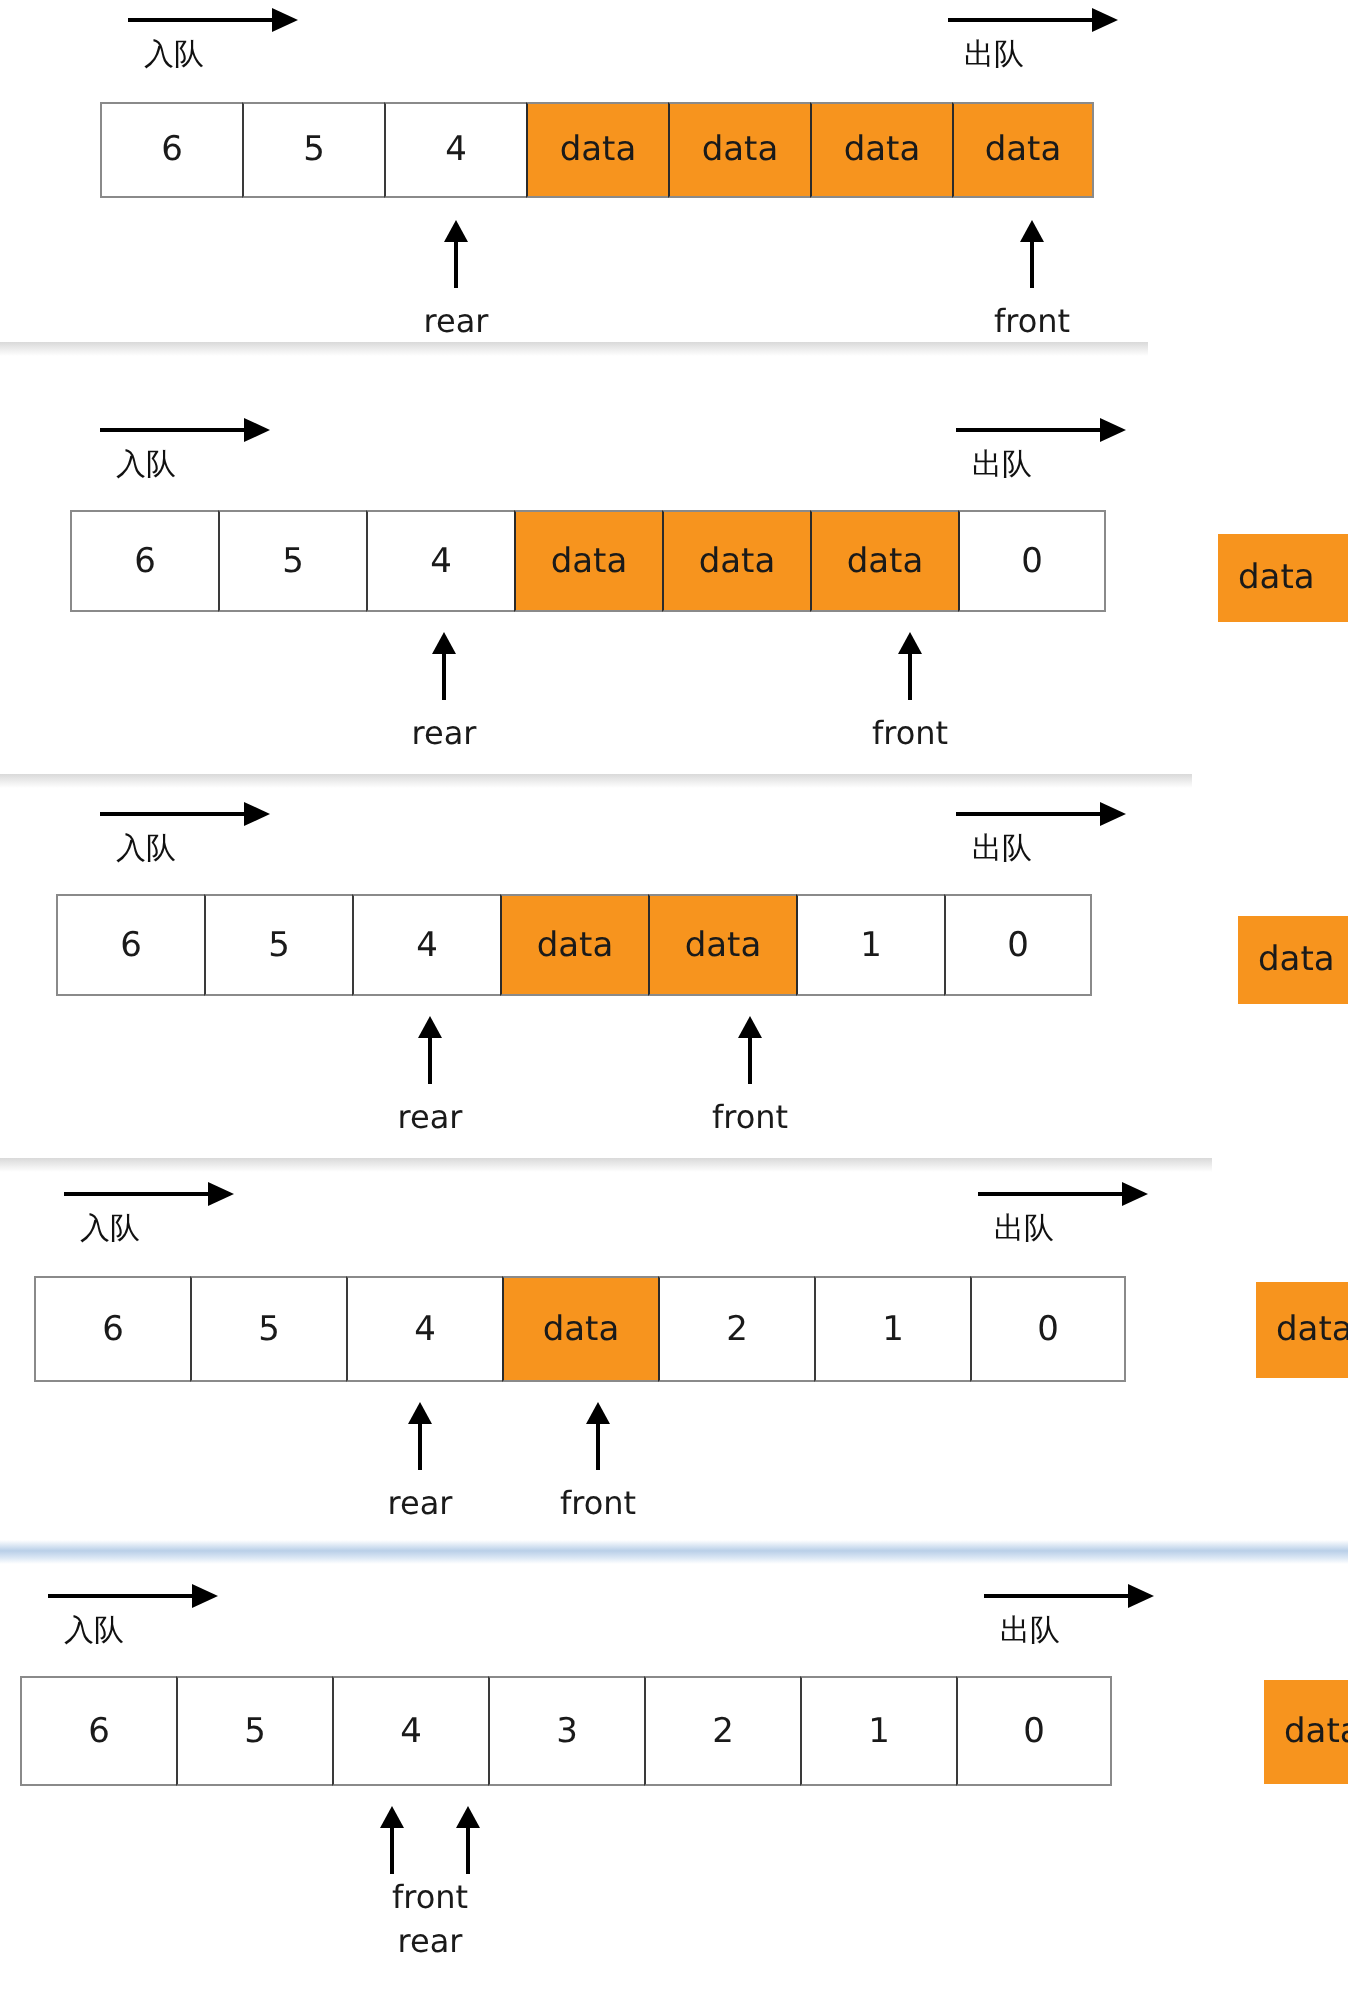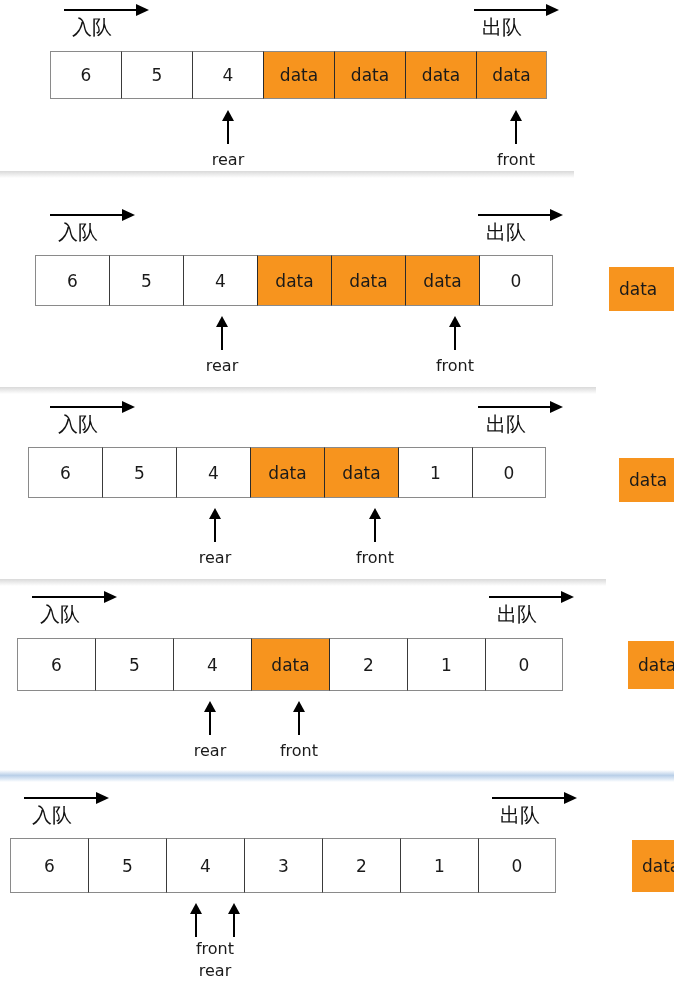--- a/index.html
+++ b/index.html
@@ -36,21 +36,21 @@
   }
   .dir .shaft::after {
     content:""; position:absolute; left:72px; top:0px;
     width:0; height:0;
     border-top: 6px solid transparent;
     border-bottom: 6px solid transparent;
     border-left: 13px solid #000;
   }
   .dir .dlabel {
     display:block; margin-top:1px; margin-left:8px;
-    font-size: 20px; color:#111; line-height:20px;
+    font-size: 15px; color:#111; line-height:20px;
     font-family: "DejaVu Sans", "Liberation Sans", sans-serif;
     white-space: nowrap;
   }
 
   
   .strip { position: absolute; display:flex; }
   .cell {
     display:flex; align-items:center; justify-content:center;
     border-left: 1px solid #3a3a3a;
     border-top: 1px solid #8a8a8a;

